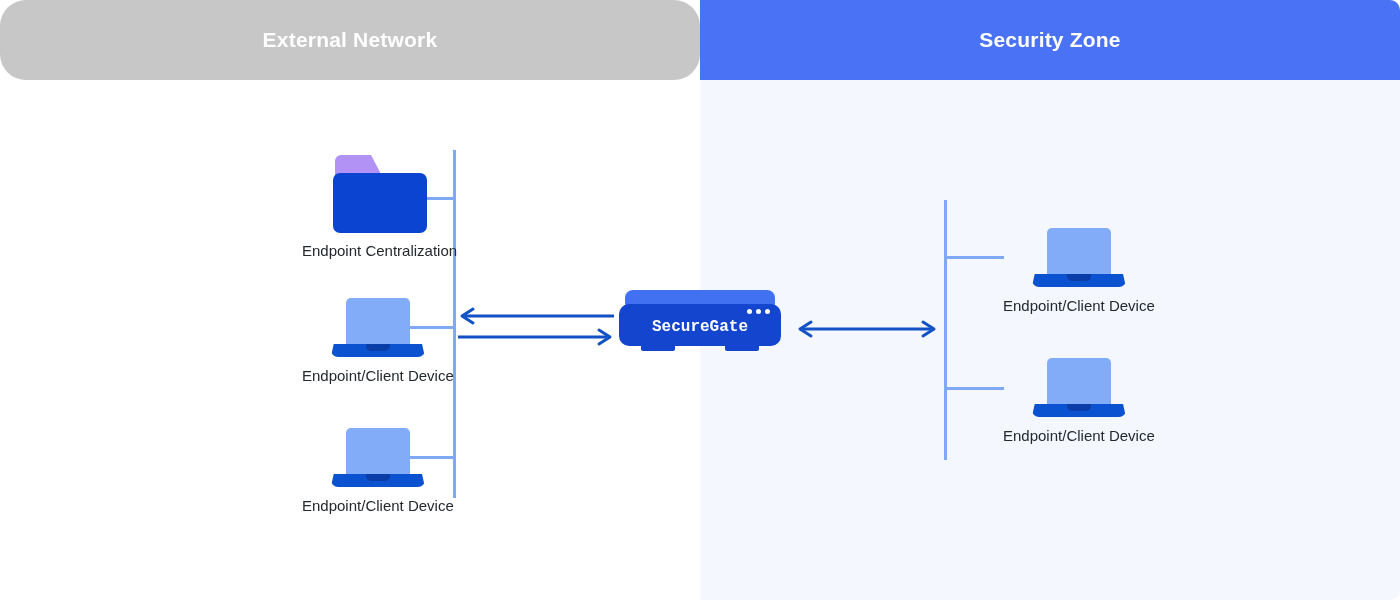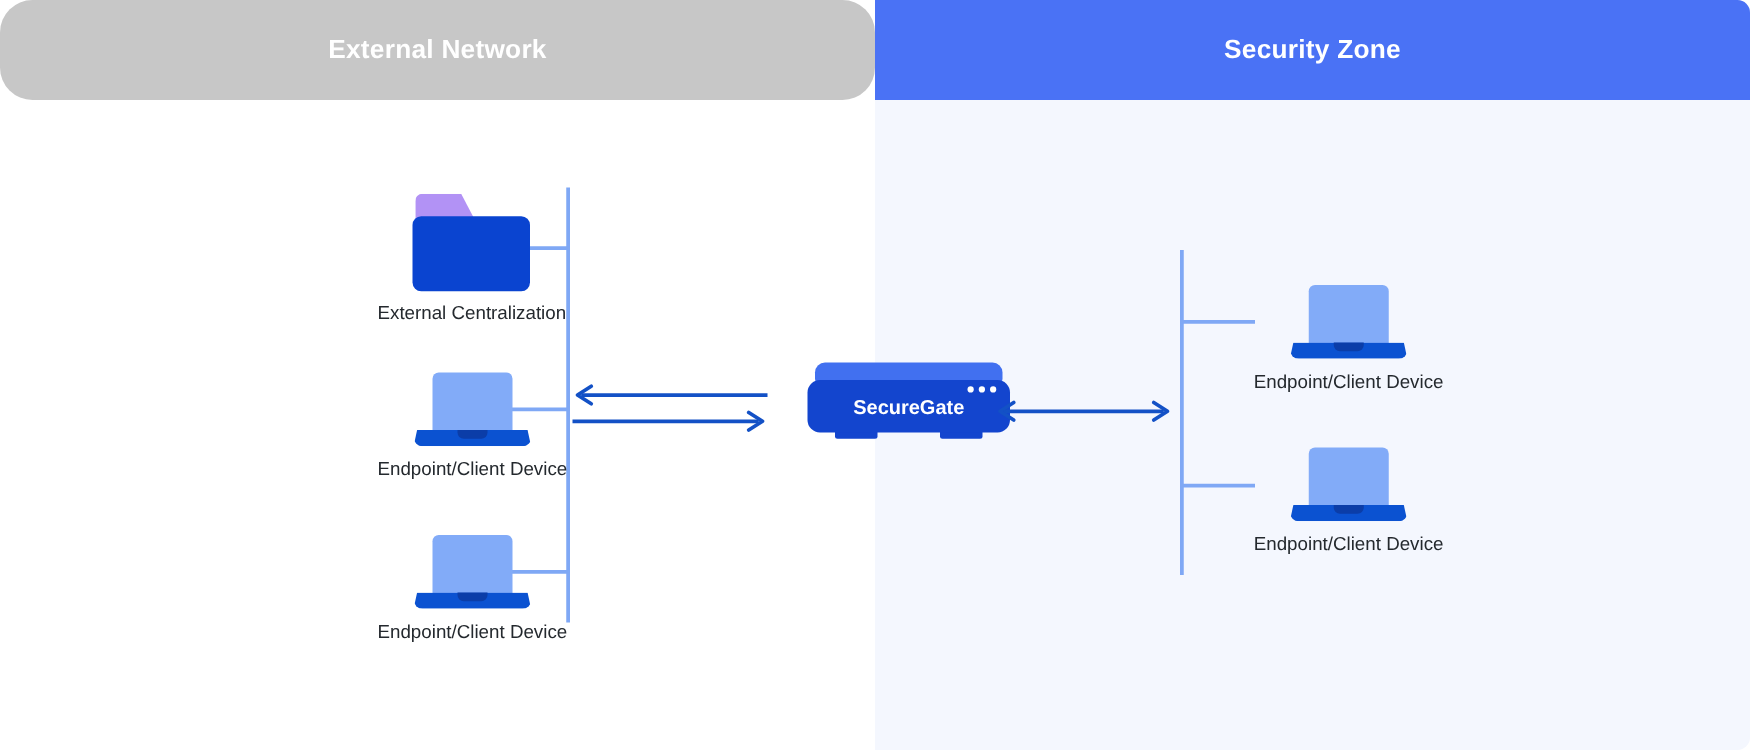--- a/index.html
+++ b/index.html
@@ -218,21 +218,21 @@
   <div class="bus-vertical" style="left:453px; top:150px; height:348px;"></div>
   <div class="branch-horizontal" style="left:396px; top:197px; width:58px;"></div>
   <div class="branch-horizontal" style="left:396px; top:326px; width:58px;"></div>
   <div class="branch-horizontal" style="left:396px; top:456px; width:58px;"></div>
 
   <div class="node" style="left:302px; top:155px;">
     <div class="icon-folder">
       <div class="folder-tab"></div>
       <div class="folder-body"></div>
     </div>
-    <div class="node-label">External Centralization</div>
+    <div class="node-label">Endpoint Centralization</div>
   </div>
 
   <div class="node" style="left:302px; top:298px;">
     <div class="icon-laptop">
       <div class="laptop-screen"></div>
       <div class="laptop-base"></div>
       <div class="laptop-notch"></div>
     </div>
     <div class="node-label">Endpoint/Client Device</div>
   </div>
@@ -253,21 +253,21 @@
     </svg>
   </div>
 
   <div class="arrow" style="left:458px; top:330px; width:156px;">
     <svg width="156" height="14" viewBox="0 0 156 14">
       <line x1="0" y1="7" x2="149" y2="7" stroke="#1351c6" stroke-width="3"></line>
       <polyline points="141,0 152,7 141,14" fill="none" stroke="#1351c6" stroke-width="3" stroke-linecap="round" stroke-linejoin="round"></polyline>
     </svg>
   </div>
 
-  <div class="appliance" style="left:646px; top:290px;">
+  <div class="appliance" style="left:619px; top:290px;font-family:Liberation Mono, monospace;">
     <div class="appliance-top"></div>
     <div class="foot foot-left"></div>
     <div class="foot foot-right"></div>
     <div class="appliance-body">
       <span class="appliance-label">SecureGate</span>
     </div>
     <div class="appliance-leds">
       <span class="led"></span>
       <span class="led"></span>
       <span class="led"></span>

